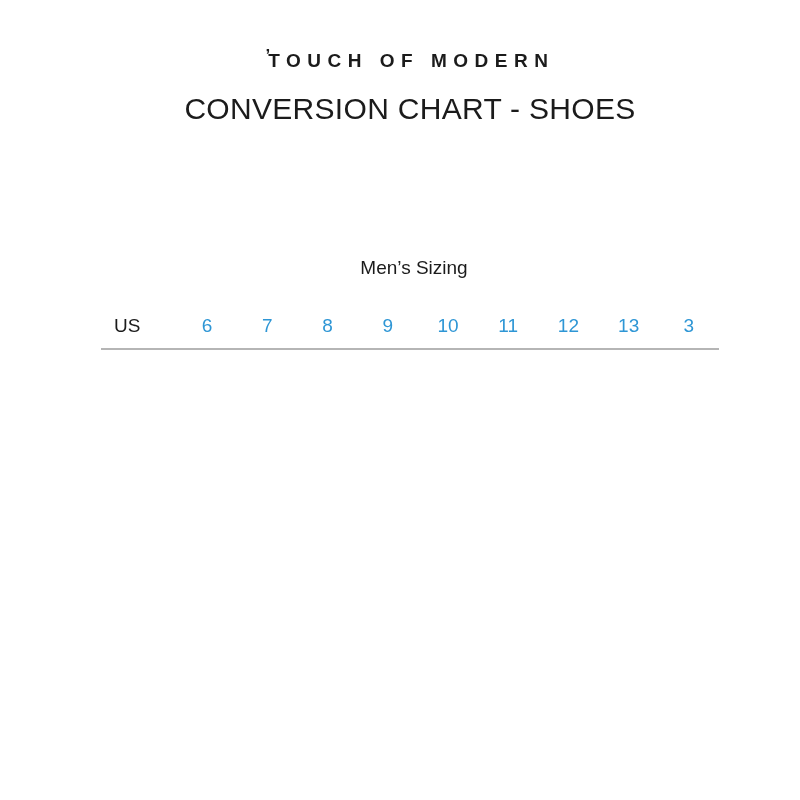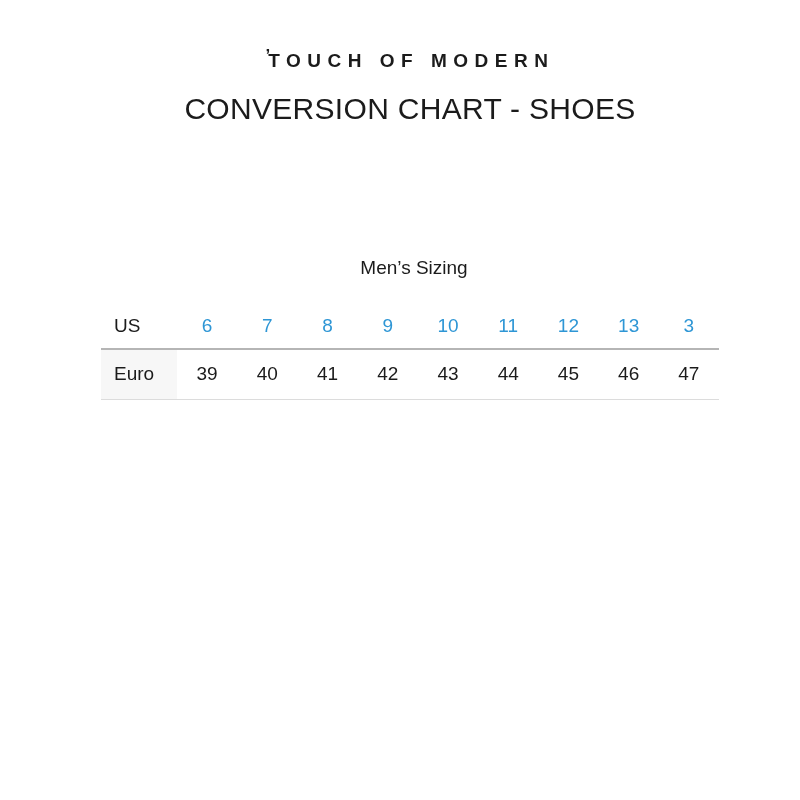--- a/index.html
+++ b/index.html
@@ -138,29 +138,17 @@
           <td class="cell accent">6</td>
           <td class="cell accent">7</td>
           <td class="cell accent">8</td>
           <td class="cell accent">9</td>
           <td class="cell accent">10</td>
           <td class="cell accent">11</td>
           <td class="cell accent">12</td>
           <td class="cell accent">13</td>
           <td class="cell accent">3</td>
         </tr>
-        <tr class="row-euro">
-          <th class="cell label-cell">Euro</th>
-          <td class="cell">39</td>
-          <td class="cell">40</td>
-          <td class="cell">41</td>
-          <td class="cell">42</td>
-          <td class="cell">43</td>
-          <td class="cell">44</td>
-          <td class="cell">45</td>
-          <td class="cell">46</td>
-          <td class="cell">47</td>
-        </tr>
       </tbody>
     </table>
   </section>
 
 </div>
 
 </body></html>

